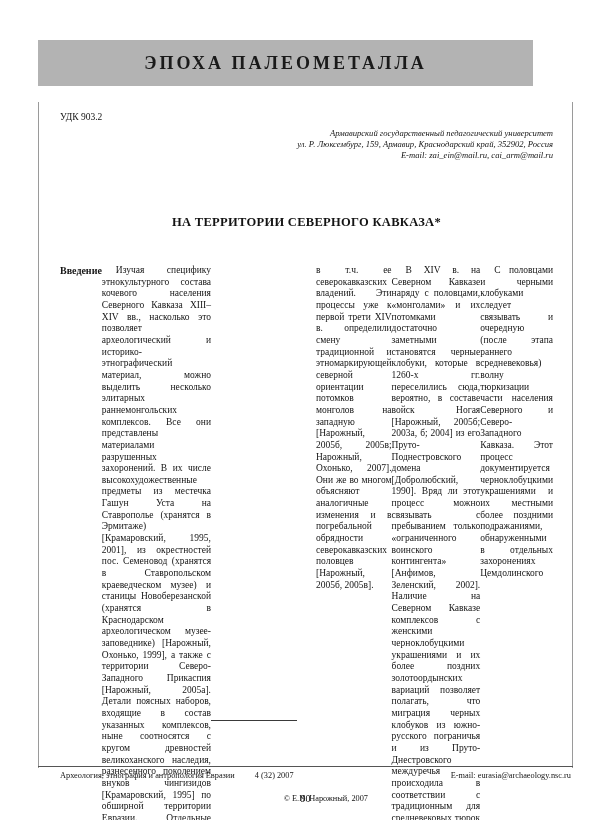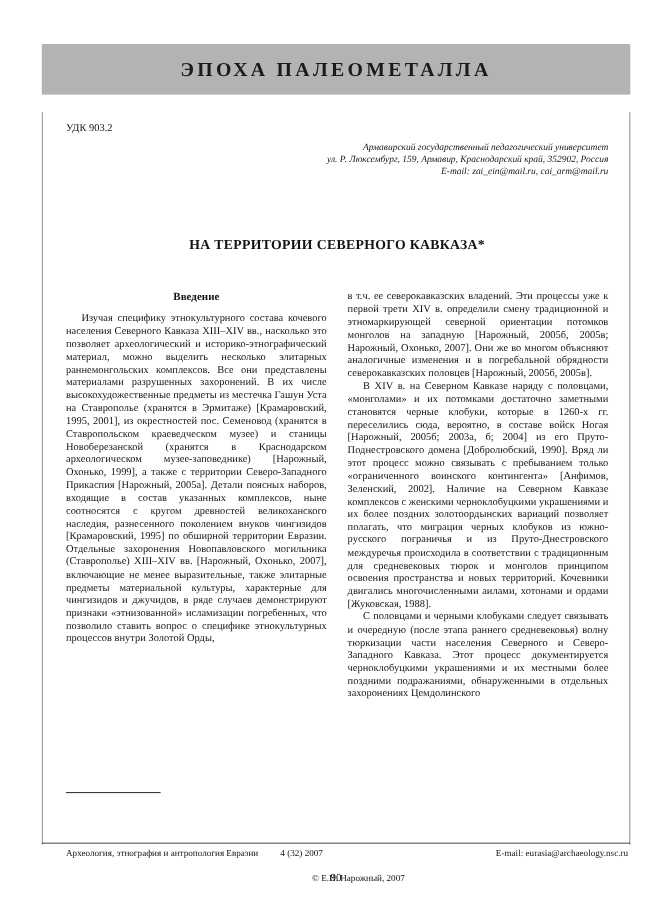--- a/index.html
+++ b/index.html
@@ -12,21 +12,21 @@
   .page {
     position: relative;
     width: 611px;
     height: 820px;
     background: #ffffff;
     overflow: hidden;
   }
   .banner {
     position: absolute;
     left: 38px; top: 40px;
-    width: 535px; height: 46px;
+    width: 495px; height: 46px;
     background: #b3b3b3;
     display: flex; align-items: center; justify-content: center;
   }
   .banner-title {
     font-weight: bold;
     font-size: 18px;
     letter-spacing: 3px;
     color: #1a1a1a;
   }
   .sideline {
@@ -60,21 +60,21 @@
 
   .columns {
     display: flex;
     gap: 19px;
     margin-top: 34px;
     height: 460px;
   }
   .col {
     width: 237px;
     display: flex;
-    flex-direction: column;
+    flex-direction: row;
   }
   .section-heading {
     text-align: center;
     font-weight: bold;
     font-size: 10px;
     margin-bottom: 9px;
   }
   p.body {
     font-size: 9.5px;
     line-height: 11.65px;

